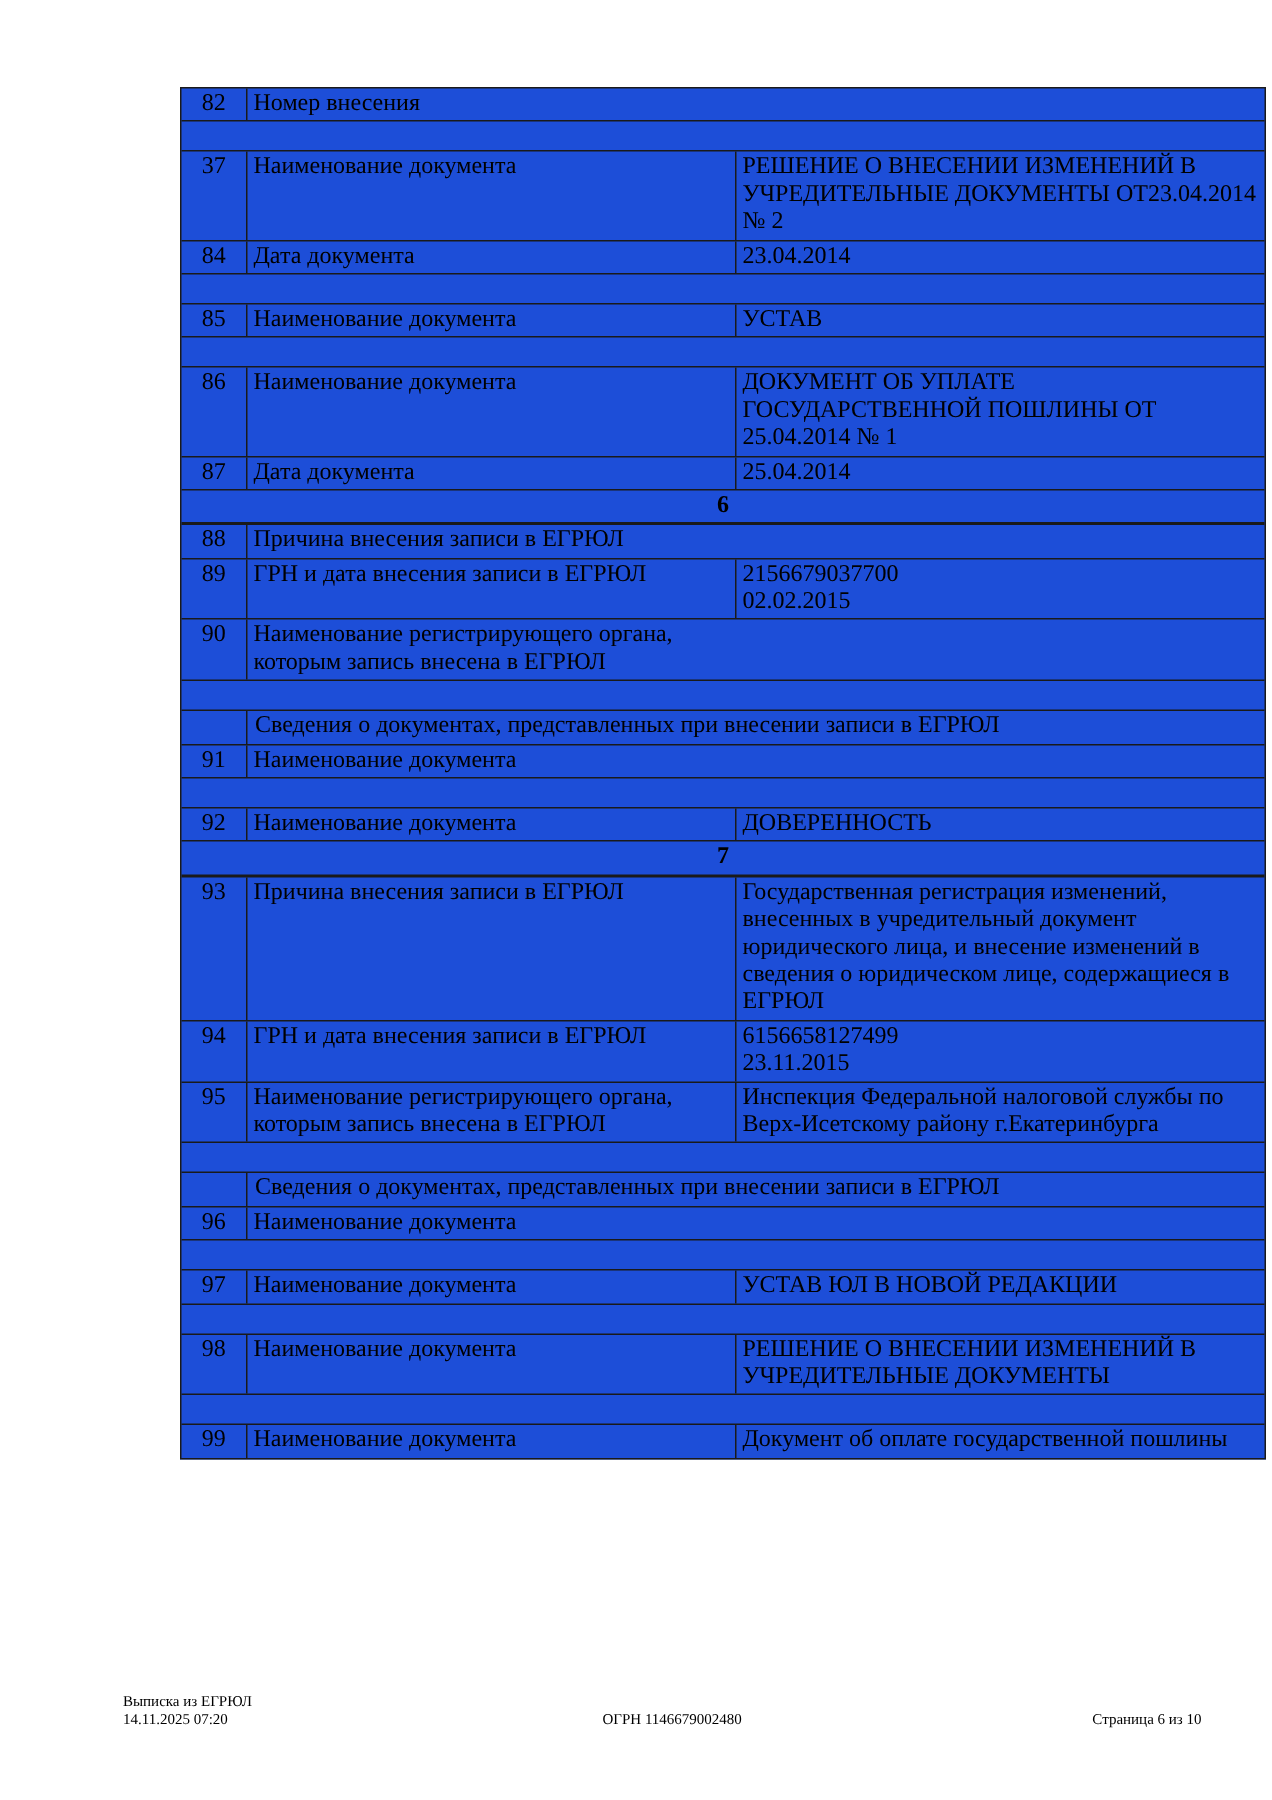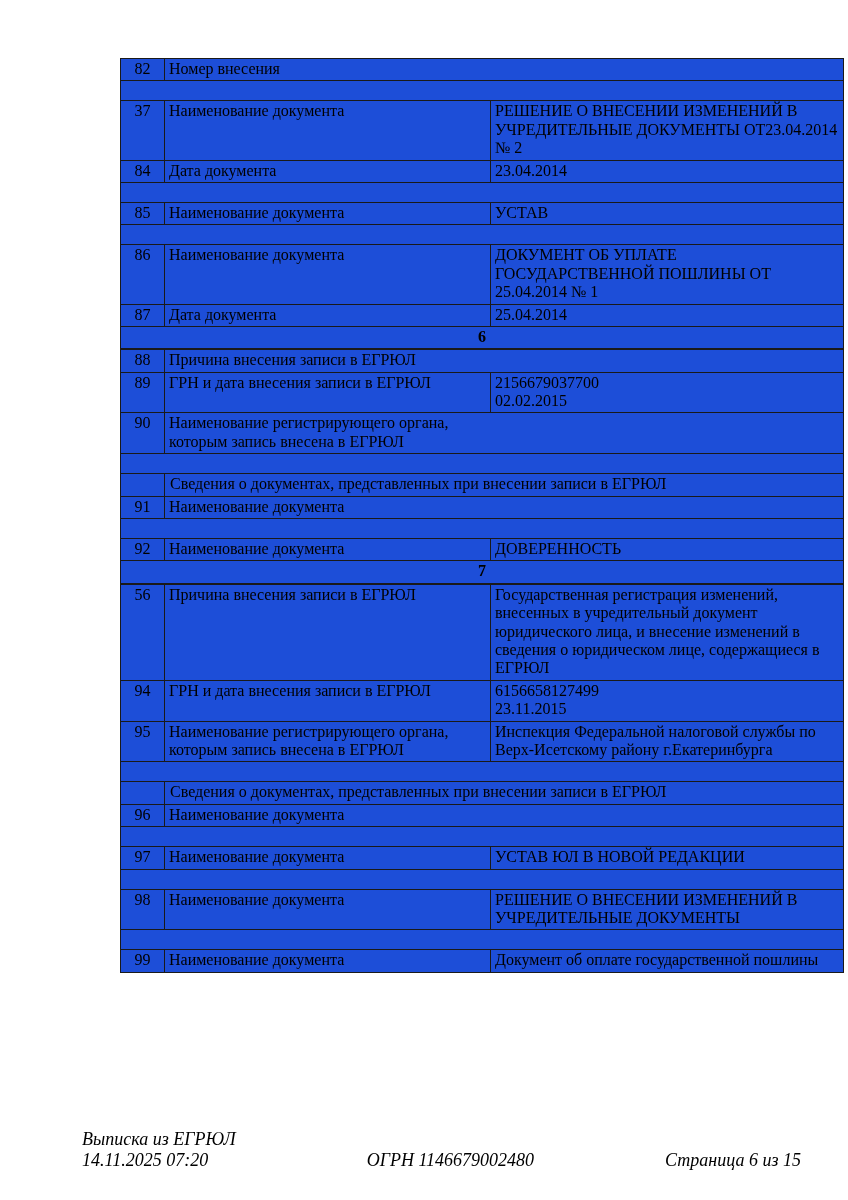--- a/index.html
+++ b/index.html
@@ -55,23 +55,22 @@
   }
   .row.subheader .cell.span { padding-left: 5px; }
   .page-footer {
     position: absolute;
     top: 1129px;
     left: 82px;
     width: 719px;
     display: flex;
     justify-content: space-between;
     align-items: flex-end;
-    font-size: 18px;
+    font-size: 10px;
     line-height: 1.15;
-    font-style: italic;
   }
   .footer-left { text-align: left; }
   .footer-center { text-align: center; }
   .footer-right { text-align: right; }
 </style>
 </head>
 <body>
 
 <div class="page">
 
@@ -147,21 +146,21 @@
       </div>
       <div class="row data">
         <div class="cell num">92</div>
         <div class="cell label">Наименование документа</div>
         <div class="cell value">ДОВЕРЕННОСТЬ</div>
       </div>
       <div class="row section">
         <div class="cell section-num">7</div>
       </div>
       <div class="row data">
-        <div class="cell num">56</div>
+        <div class="cell num">93</div>
         <div class="cell label">Причина внесения записи в ЕГРЮЛ</div>
         <div class="cell value">Государственная регистрация изменений, внесенных в учредительный документ юридического лица, и внесение изменений в сведения о юридическом лице, содержащиеся в ЕГРЮЛ</div>
       </div>
       <div class="row data">
         <div class="cell num">94</div>
         <div class="cell label">ГРН и дата внесения записи в ЕГРЮЛ</div>
         <div class="cell value">6156658127499
 23.11.2015</div>
       </div>
       <div class="row data">
@@ -205,16 +204,16 @@
         <div class="cell value">Документ об оплате государственной пошлины</div>
       </div>
     </div>
 
   <div class="page-footer">
     <div class="footer-left">
       <div>Выписка из ЕГРЮЛ</div>
       <div>14.11.2025 07:20</div>
     </div>
     <div class="footer-center">ОГРН 1146679002480</div>
-    <div class="footer-right">Страница 6 из 15</div>
+    <div class="footer-right">Страница 6 из 10</div>
   </div>
 
 </div>
 
 </body></html>

